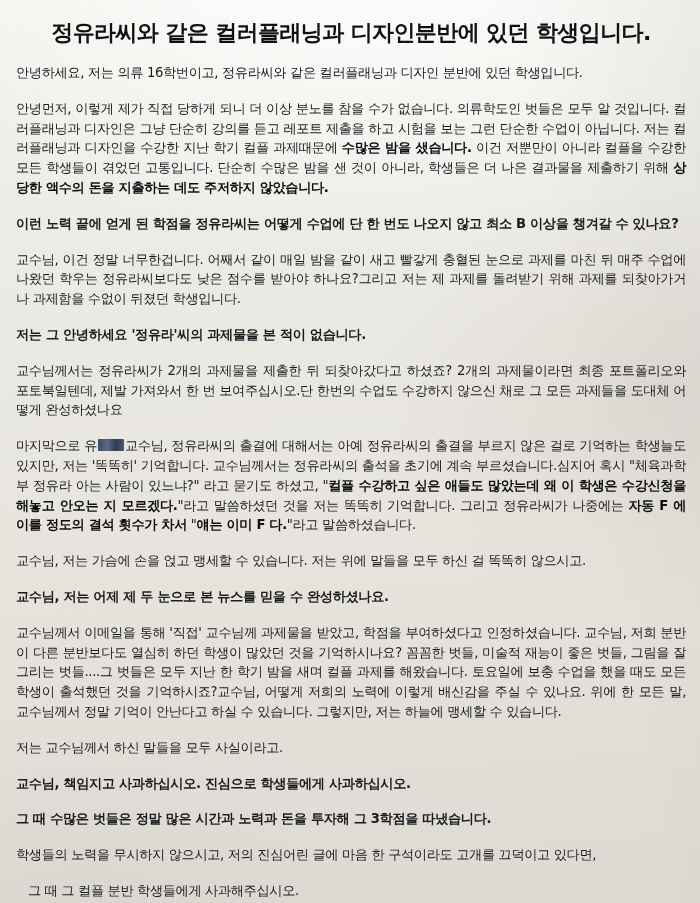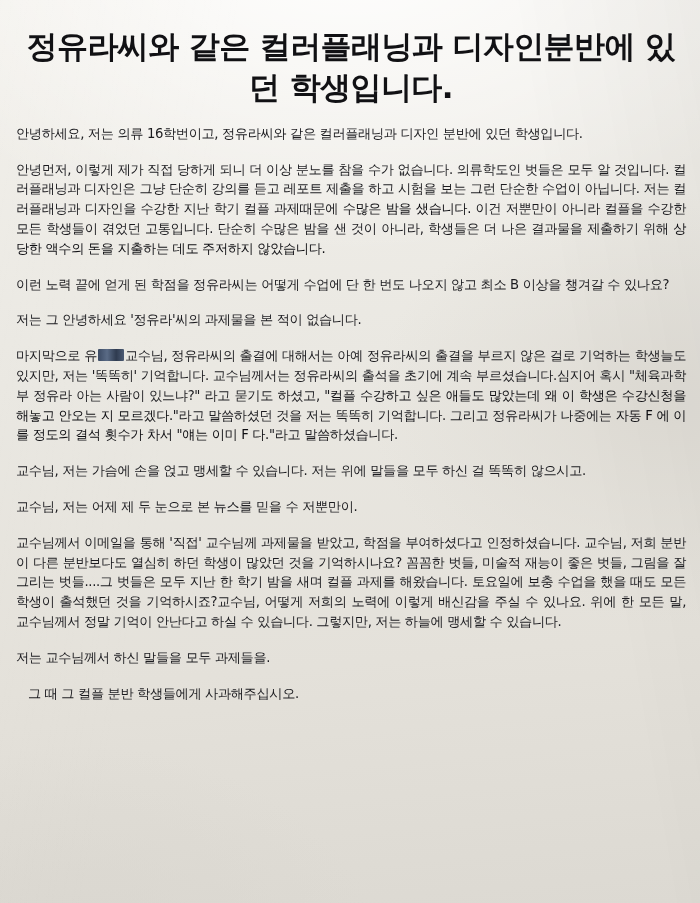--- a/index.html
+++ b/index.html
@@ -35,44 +35,44 @@
     pointer-events: none;
     background:
       linear-gradient(100deg, rgba(255,255,255,0.18) 0%, rgba(255,255,255,0) 28%),
       linear-gradient(260deg, rgba(0,0,0,0.05) 0%, rgba(0,0,0,0) 22%);
     mix-blend-mode: multiply;
     opacity: 0.6;
   }
   .title {
     text-align: center;
     font-weight: bold;
-    font-size: 31px;
+    font-size: 22px;
     line-height: 1.32;
     letter-spacing: -0.6px;
-    margin: 10px 6px 14px 6px;
+    margin: 2px 6px 14px 6px;
     color: #111114;
   }
   .body {
     font-size: 13.2px;
     line-height: 1.5;
     letter-spacing: -0.35px;
     text-align: justify;
     color: #1b1b1f;
   }
   p.para {
     margin: 16px 0 9px 0;
     text-indent: 0;
   }
   p.para.bold {
-    font-weight: normal;
+    font-weight: bold;
   }
   p.para.indent {
     text-indent: 12px;
   }
-  b, strong { font-weight: normal; color: #0e0e12; }
+  b, strong { font-weight: bold; color: #0e0e12; }
   .redacted {
     display: inline-block;
     width: 26px;
     height: 12px;
     vertical-align: -1px;
     background:
       linear-gradient(90deg, #3b4a63 0%, #5a6b86 35%, #2f3b50 70%, #4c5b74 100%);
     border-radius: 1px;
     margin: 0 1px;
   }
@@ -88,34 +88,39 @@
   <div class="title">정유라씨와 같은 컬러플래닝과 디자인분반에 있던 학생입니다.</div>
 
   <div class="body">
 
     <p class="para">안녕하세요, 저는 의류 16학번이고, 정유라씨와 같은 컬러플래닝과 디자인 분반에 있던 학생입니다.</p>
 
     <p class="para">안녕먼저, 이렇게 제가 직접 당하게 되니 더 이상 분노를 참을 수가 없습니다. 의류학도인 벗들은 모두 알 것입니다. 컬러플래닝과 디자인은 그냥 단순히 강의를 듣고 레포트 제출을 하고 시험을 보는 그런 단순한 수업이 아닙니다. 저는 컬러플래닝과 디자인을 수강한 지난 학기 컬플 과제때문에 <b>수많은 밤을 샜습니다.</b> 이건 저뿐만이 아니라 컬플을 수강한 모든 학생들이 겪었던 고통입니다. 단순히 수많은 밤을 샌 것이 아니라, 학생들은 더 나은 결과물을 제출하기 위해 <b>상당한 액수의 돈을 지출하는 데도 주저하지 않았습니다.</b></p>
 
     <p class="para bold">이런 노력 끝에 얻게 된 학점을 정유라씨는 어떻게 수업에 단 한 번도 나오지 않고 최소 B 이상을 챙겨갈 수 있나요?</p>
 
+    <p class="para">교수님, 이건 정말 너무한겁니다. 어째서 같이 매일 밤을 같이 새고 빨갛게 충혈된 눈으로 과제를 마친 뒤 매주 수업에 나왔던 학우는 정유라씨보다도 낮은 점수를 받아야 하나요?그리고 저는 제 과제를 돌려받기 위해 과제를 되찾아가거나 과제함을 수없이 뒤졌던 학생입니다.</p>
 
     <p class="para bold">저는 그 안녕하세요 '정유라'씨의 과제물을 본 적이 없습니다.</p>
 
+    <p class="para">교수님께서는 정유라씨가 2개의 과제물을 제출한 뒤 되찾아갔다고 하셨죠? 2개의 과제물이라면 최종 포트폴리오와 포토북일텐데, 제발 가져와서 한 번 보여주십시오.단 한번의 수업도 수강하지 않으신 채로 그 모든 과제들을 도대체 어떻게 완성하셨나요</p>
 
     <p class="para">마지막으로 유<span class="redacted"></span>교수님, 정유라씨의 출결에 대해서는 아예 정유라씨의 출결을 부르지 않은 걸로 기억하는 학생늘도 있지만, 저는 '똑똑히' 기억합니다. 교수님께서는 정유라씨의 출석을 초기에 계속 부르셨습니다.심지어 혹시 "체육과학부 정유라 아는 사람이 있느냐?" 라고 묻기도 하셨고, "<b>컬플 수강하고 싶은 애들도 많았는데 왜 이 학생은 수강신청을 해놓고 안오는 지 모르겠다.</b>"라고 말씀하셨던 것을 저는 똑똑히 기억합니다. 그리고 정유라씨가 나중에는 <b>자동 F 에 이를 정도의 결석 횟수가 차서</b> "<b>얘는 이미 F 다.</b>"라고 말씀하셨습니다.</p>
 
     <p class="para">교수님, 저는 가슴에 손을 얹고 맹세할 수 있습니다. 저는 위에 말들을 모두 하신 걸 똑똑히 않으시고.</p>
 
 
-    <p class="para bold">교수님, 저는 어제 제 두 눈으로 본 뉴스를 믿을 수 저뿐만이.</p>
+    <p class="para bold">교수님, 저는 어제 제 두 눈으로 본 뉴스를 믿을 수 완성하셨나요.</p>
 
     <p class="para">교수님께서 이메일을 통해 '직접' 교수님께 과제물을 받았고, 학점을 부여하셨다고 인정하셨습니다. 교수님, 저희 분반이 다른 분반보다도 열심히 하던 학생이 많았던 것을 기억하시나요? 꼼꼼한 벗들, 미술적 재능이 좋은 벗들, 그림을 잘 그리는 벗들....그 벗들은 모두 지난 한 학기 밤을 새며 컬플 과제를 해왔습니다. 토요일에 보충 수업을 했을 때도 모든 학생이 출석했던 것을 기억하시죠?교수님, 어떻게 저희의 노력에 이렇게 배신감을 주실 수 있나요. 위에 한 모든 말, 교수님께서 정말 기억이 안난다고 하실 수 있습니다. 그렇지만, 저는 하늘에 맹세할 수 있습니다.</p>
 
-    <p class="para">저는 교수님께서 하신 말들을 모두 과제들을.</p>
+    <p class="para">저는 교수님께서 하신 말들을 모두 사실이라고.</p>
 
+    <p class="para bold">교수님, 책임지고 사과하십시오. 진심으로 학생들에게 사과하십시오.</p>
 
+    <p class="para bold">그 때 수많은 벗들은 정말 많은 시간과 노력과 돈을 투자해 그 3학점을 따냈습니다.</p>
 
+    <p class="para">학생들의 노력을 무시하지 않으시고, 저의 진심어린 글에 마음 한 구석이라도 고개를 끄덕이고 있다면,</p>
 
     <p class="para indent lastline">그 때 그 컬플 분반 학생들에게 사과해주십시오.</p>
 
   </div>
 </div>
 
 </body></html>

